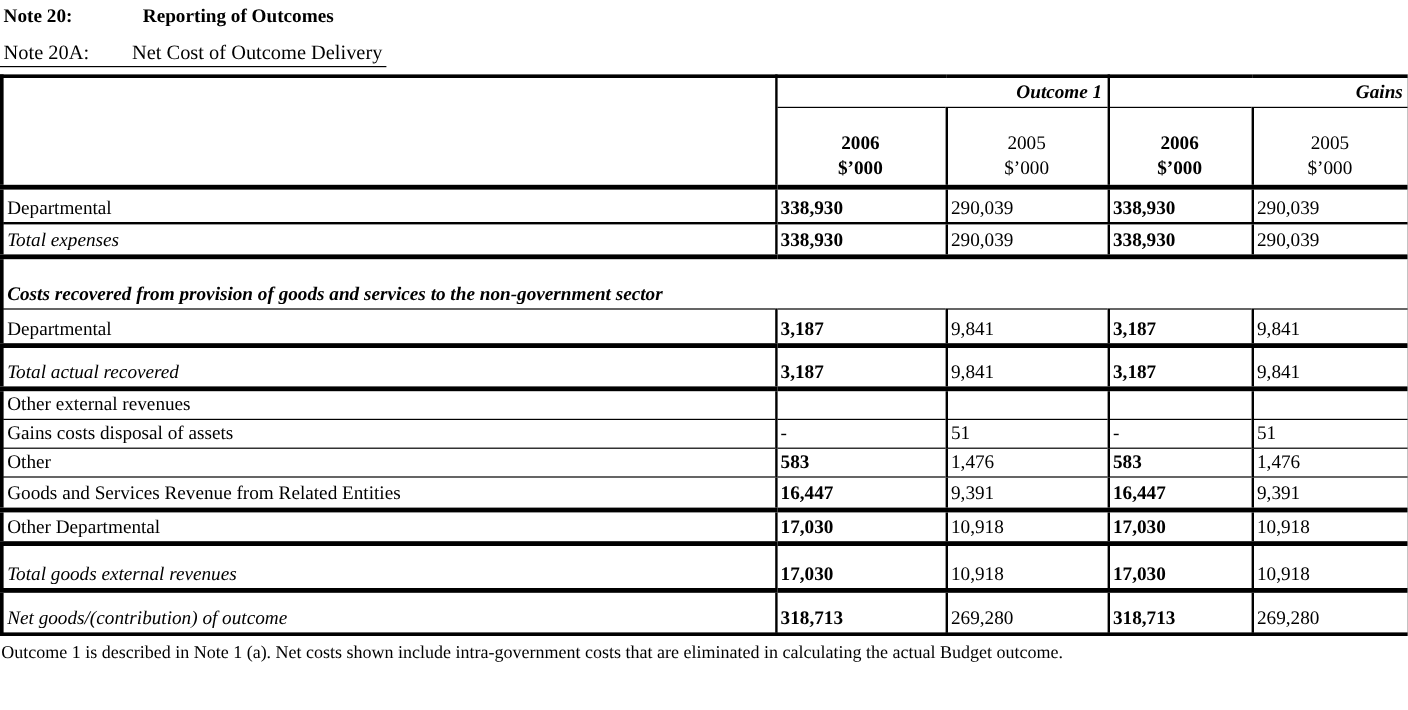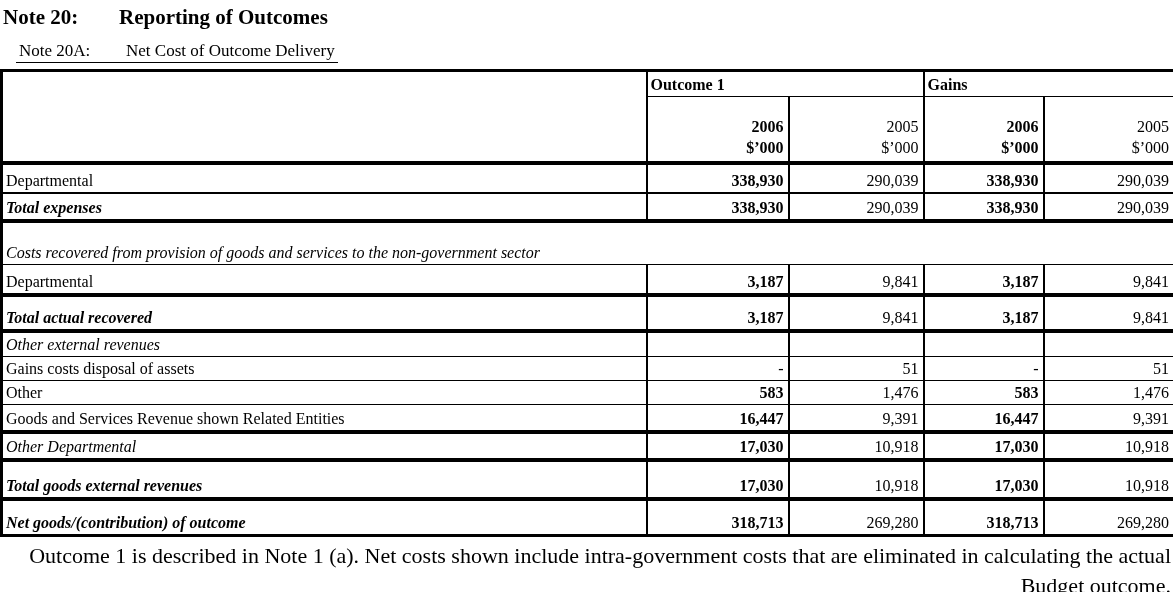--- a/index.html
+++ b/index.html
@@ -5,75 +5,76 @@
   * { box-sizing: border-box; margin: 0; padding: 0; }
   html, body {
     width: 1173px; height: 592px;
     background: #ffffff; color: #000000;
     font-family: "Liberation Serif", "DejaVu Serif", serif;
     overflow: hidden;
   }
   .page { width: 1173px; height: 592px; }
 
   .doc-title {
-    font-weight: bold; font-size: 21px;
+    font-weight: bold; font-size: 16px;
     margin: 5px 0 0 3px;
   }
   .doc-title .note-label { display: inline-block; width: 116px; }
 
-  .doc-subtitle { font-size: 17px; margin: 11px 0 6px 16px; }
+  .doc-subtitle { font-size: 17px; margin: 11px 0 6px 0; }
   .underline-wrap {
     display: inline-block;
     border-bottom: 1.5px solid #000;
     padding: 0 3px 1px 3px;
   }
   .doc-subtitle .note-label { display: inline-block; width: 107px; }
 
   table.fin {
     border-collapse: collapse;
     table-layout: fixed;
     width: 1173px;
     border: 3px solid #000;
   }
   table.fin td {
     font-size: 16px;
     vertical-align: bottom;
     padding: 0 4px 2px 3px;
     white-space: nowrap;
     overflow: hidden;
   }
-  td.num { text-align: right; padding-right: 4px; }
+  td.num { padding-right: 4px; }
   td.v { border-left: 2px solid #000; }
 
   .bb1 { border-bottom: 1px solid #000; }
   .bb2 { border-bottom: 2px solid #000; }
   .bb4 { border-bottom: 4px solid #000; }
 
   td.grp {
-    text-align: left; font-weight: bold;
+    text-align: right; font-weight: bold;
     vertical-align: middle; font-size: 17px;
     padding-bottom: 3px;
-  }
-  td.yrs { text-align: right; line-height: 1.3; padding-bottom: 3px; }
-  .ital { font-style: italic; }
-  .bi { font-weight: bold; font-style: italic; }
+    font-style: italic;
+  }
+  td.yrs { text-align: center; line-height: 1.3; padding-bottom: 3px; }
+  .ital { }
+  .bi { font-weight: normal; font-style: italic; }
   td.y2006 { font-weight: bold; }
 
   td.span-label {
     font-style: italic;
     vertical-align: middle;
     font-size: 17px;
     padding-bottom: 5px;
+    font-weight: bold;
   }
 
   .footnote {
-    font-size: 22px;
+    font-size: 15px;
     line-height: 1.35;
     margin: 4px 2px 0 1px;
-    text-align: right;
   }
 </style>
 </head>
 <body>
 
 <div class="page">
 
   <div class="doc-title">
     <span class="note-label">Note 20:</span><span>Reporting of Outcomes</span>
   </div>
@@ -173,21 +174,21 @@
 
     <tr style="height:24px">
       <td class="bb1">Other</td>
       <td class="num v bb1 y2006">583</td>
       <td class="num v bb1">1,476</td>
       <td class="num v bb1 y2006">583</td>
       <td class="num v bb1">1,476</td>
     </tr>
 
     <tr style="height:27px">
-      <td class="bb4">Goods and Services Revenue shown Related Entities</td>
+      <td class="bb4">Goods and Services Revenue from Related Entities</td>
       <td class="num v bb4 y2006">16,447</td>
       <td class="num v bb4">9,391</td>
       <td class="num v bb4 y2006">16,447</td>
       <td class="num v bb4">9,391</td>
     </tr>
 
     <tr style="height:28px">
       <td class="ital bb4">Other Departmental</td>
       <td class="num v bb4 y2006">17,030</td>
       <td class="num v bb4">10,918</td>

